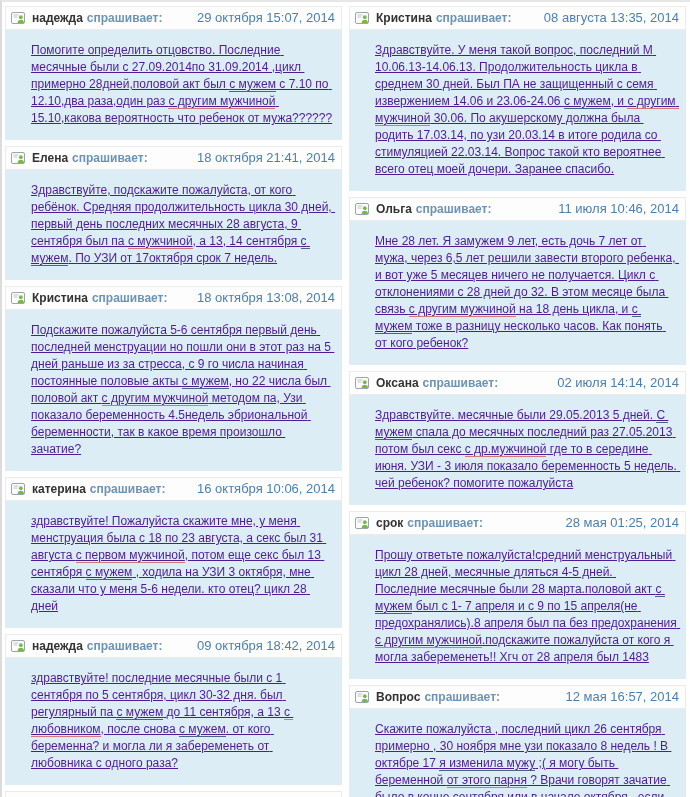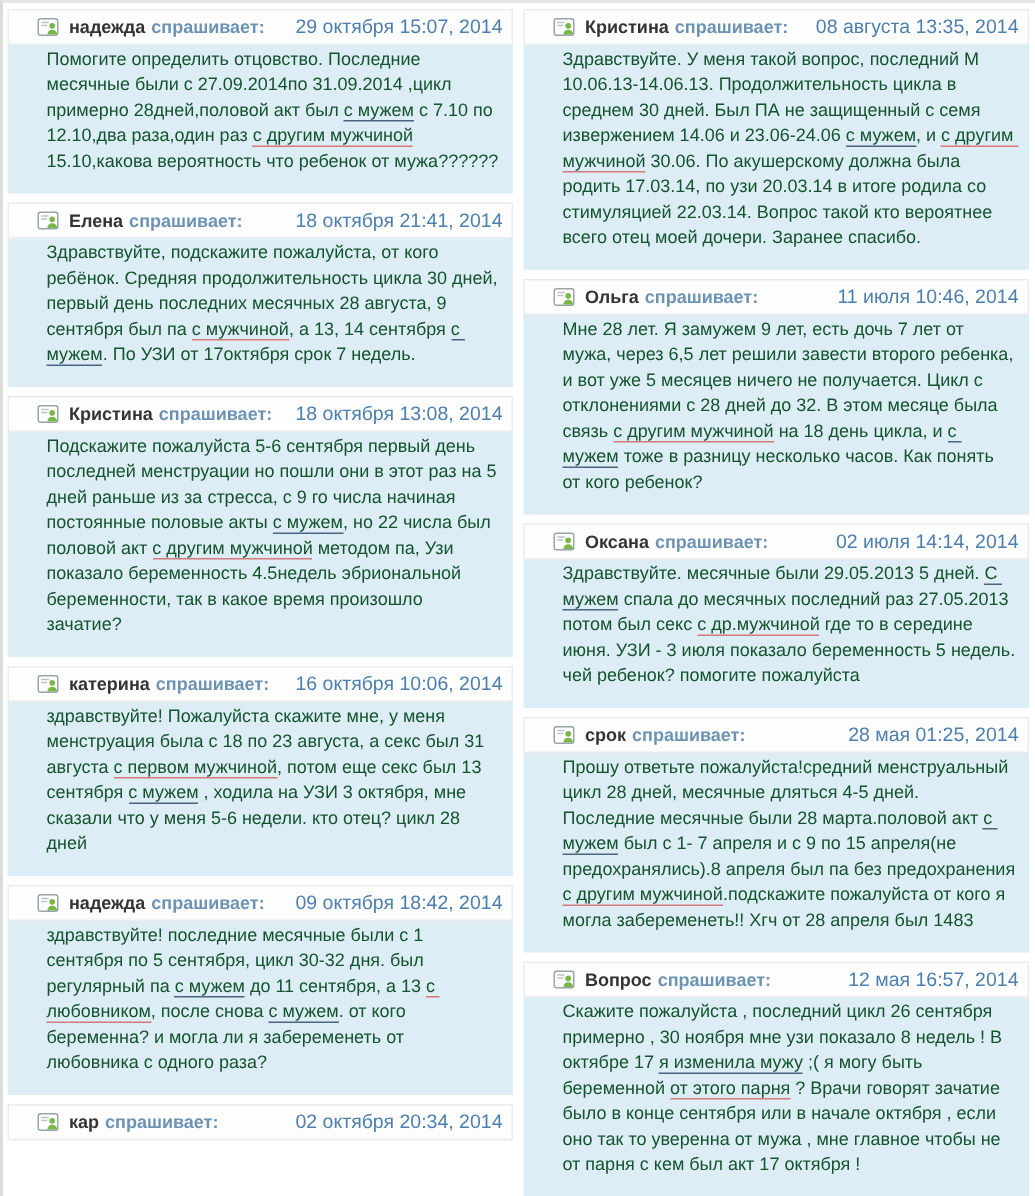--- a/index.html
+++ b/index.html
@@ -23,21 +23,21 @@
     display:flex;
     flex-direction:column;
     gap:6px;
   }
   .post{display:flex;flex-direction:column;}
   .post-header{
     display:flex;
     align-items:center;
     background:#fdfdfd;
     border:1px solid #ececec;
-    padding:3px 6px 3px 18px;
+    padding:3px 6px 3px 4px;
     font-size:12px;
     line-height:16px;
     box-shadow:0 1px 1px rgba(0,0,0,0.04);
     justify-content:flex-end;
   }
   .icon{
     width:16px;height:16px;
     margin-right:6px;
     flex:0 0 auto;
     display:inline-block;
@@ -51,25 +51,26 @@
   .asks{color:var(--asks-color,#6d93b4);white-space:nowrap;font-weight:bold;}
   .date{
     margin-left:auto;
     color:var(--date-color,#4d7fae);
     font-size:13px;
     white-space:nowrap;
     padding-left:6px;
   }
   .post-body{
     background:var(--body-bg,#ddedf6);
-    padding:1px 9px 13px 26px;
+    padding:12px 9px 13px 26px;
     font-size:12px;
     line-height:17px;
-    color:#14532d;
+    color:#4c1d95;
     white-space:pre-wrap;
+    text-decoration:underline;
   }
   .u-husband{
     border-bottom:1px solid var(--husband-underline,#49657f);
   }
   .u-other{
     border-bottom:1px solid var(--other-underline,#d47979);
   }
 </style>
 </head>
 <body>

